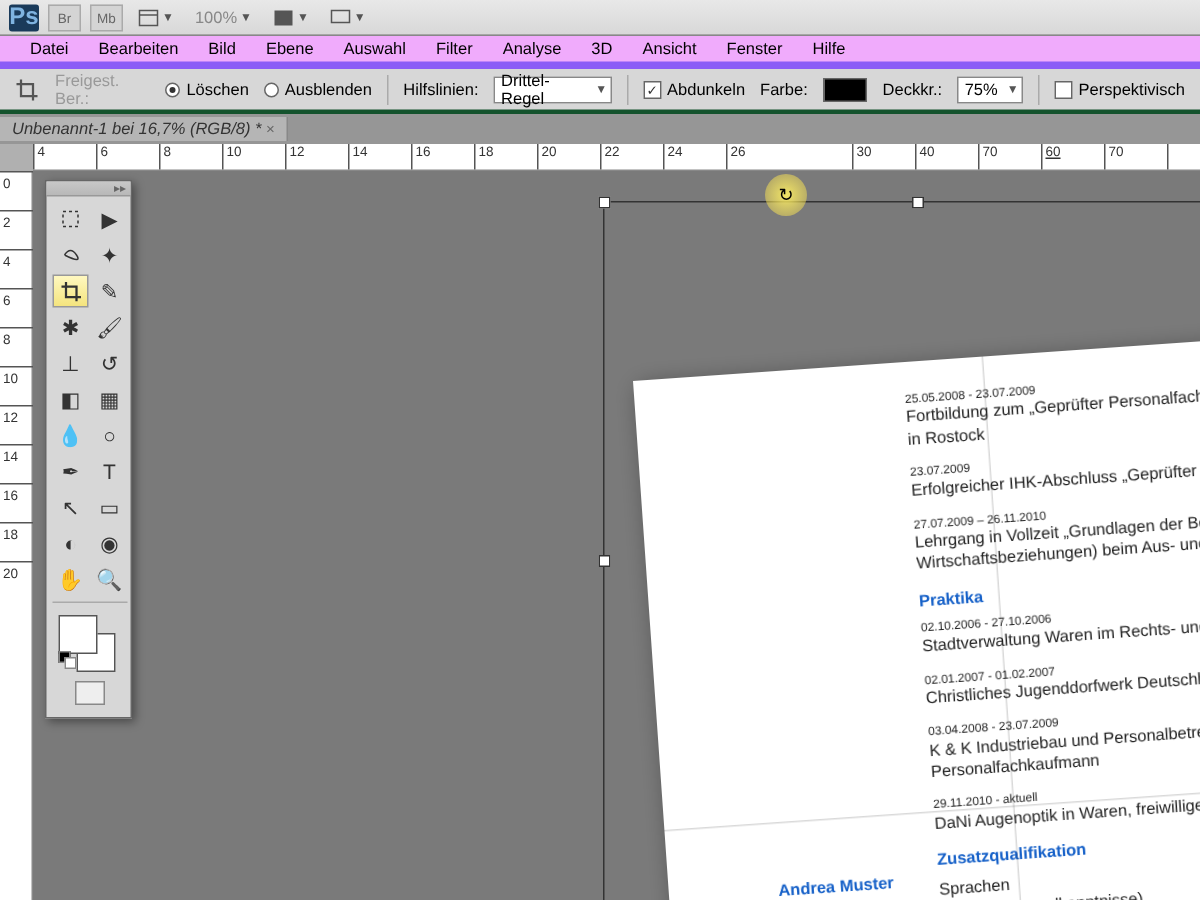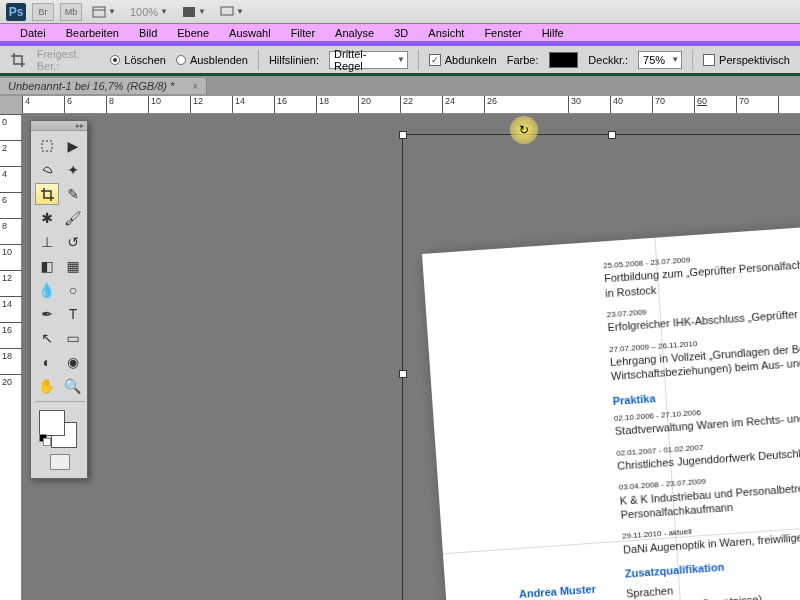--- a/index.html
+++ b/index.html
@@ -1,35 +1,35 @@
 <!DOCTYPE html>
 <html><head>
 <meta charset="utf-8">
 <style>
 *{margin:0;padding:0;box-sizing:border-box;font-family:Tahoma,Arial,sans-serif;font-size:11px;user-select:none}
 body{background:#b0b0b0;width:800px;height:600px;overflow:hidden;position:relative}
 .titlebar{height:24px;background:linear-gradient(#e8e8e8,#d8d8d8);display:flex;align-items:center;gap:6px;padding:0 6px;border-bottom:1px solid #888}
-.ps-badge{width:20px;height:18px;background:#1a3a5a;color:#7fb3e0;font-weight:bold;display:flex;align-items:center;justify-content:center;font-size:12px;border-radius:2px}
+.ps-badge{width:20px;height:18px;background:#1a3a5a;color:#7fb3e0;font-weight:bold;display:flex;align-items:center;justify-content:center;font-size:16px;border-radius:2px}
 .tb-btn{width:22px;height:18px;background:#d4d4d4;border:1px solid #aaa;display:flex;align-items:center;justify-content:center;font-size:9px;color:#666}
 .tb-dd{display:flex;align-items:center;gap:2px;padding:0 4px;height:18px}
 .dd-arrow{font-size:8px;color:#555}
 .menubar{height:22px;background:#f0abfc;display:flex;align-items:center;padding:0 10px;gap:0;border-bottom:5px solid #8b5cf6}
 .menubar span{padding:3px 10px;cursor:default}
 .optbar{height:30px;background:#d7d7d7;display:flex;align-items:center;padding:0 10px;gap:10px;border-bottom:3px solid #14532d}
 .crop-icon{width:18px;height:18px;display:flex;align-items:center;justify-content:center}
 .opt-group{display:flex;align-items:center;gap:4px}
 .opt-label{color:#555}
 .radio{width:10px;height:10px;border-radius:50%;border:1px solid #666;display:inline-block;background:#fff}
 .radio.sel::after{content:'';display:block;width:4px;height:4px;background:#333;border-radius:50%;margin:2px}
 .dropdown{background:#fff;border:1px solid #888;padding:1px 16px 1px 4px;position:relative;height:18px;display:flex;align-items:center}
 .dropdown::after{content:'▼';position:absolute;right:2px;font-size:8px;color:#555}
 .checkbox{width:12px;height:12px;border:1px solid #666;background:#fff;display:inline-flex;align-items:center;justify-content:center;font-size:9px;color:#333}
 .color-sw{width:32px;height:16px;background:#000;border:1px solid #666}
 .tablabel{height:20px;background:#969696;display:flex;align-items:center}
-.doctab{background:#b5b5b5;padding:2px 8px;font-style:italic;color:#333;border-right:1px solid #888;display:flex;align-items:center;gap:18px}
+.doctab{background:#b5b5b5;padding:2px 8px;font-style:italic;color:#333;border-right:1px solid #888;display:flex;align-items:center;gap:3px}
 .doctab .x{font-style:normal;font-size:10px;color:#666}
 .ruler-h{position:absolute;left:22px;top:96px;right:0;height:18px;background:#fff;border-bottom:1px solid #888;display:flex;overflow:hidden}
 .ruler-h .tick{position:absolute;top:0;height:18px;border-left:1px solid #555;font-size:9px;padding-left:2px;color:#333}
 .ruler-v{position:absolute;left:0;top:114px;width:22px;bottom:0;background:#fff;border-right:1px solid #888}
 .ruler-v .tick{position:absolute;left:0;width:22px;border-top:1px solid #555;font-size:9px;padding-top:2px;color:#333;text-align:left;padding-left:2px}
 .canvas-area{position:absolute;left:22px;top:114px;right:0;bottom:0;background:#7a7a7a;overflow:hidden}
 .toolbox{position:absolute;left:30px;top:120px;width:58px;background:#d7d7d7;border:1px solid #666;box-shadow:2px 2px 6px rgba(0,0,0,0.4);z-index:50}
 .toolbox-grip{height:10px;background:linear-gradient(#c8c8c8,#b8b8b8);display:flex;align-items:center;justify-content:flex-end;padding-right:3px;border-bottom:1px solid #999}
 .toolbox-grip span{font-size:8px;color:#666}
 .tool-grid{display:grid;grid-template-columns:1fr 1fr;padding:4px;gap:2px}

